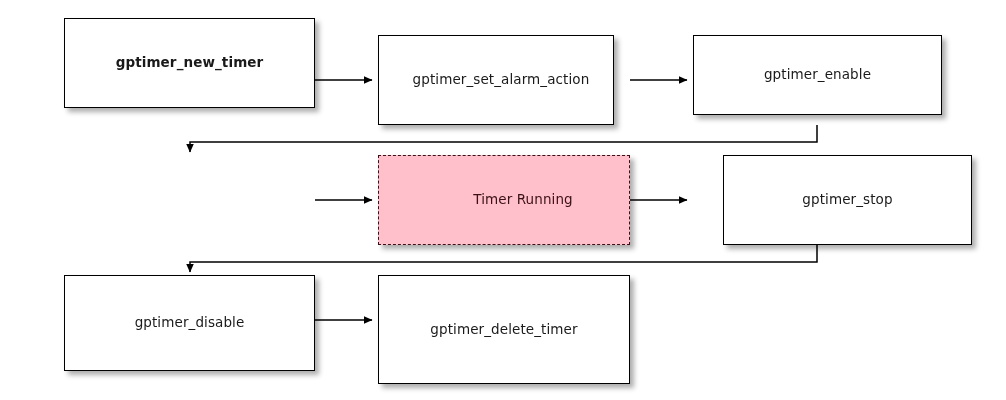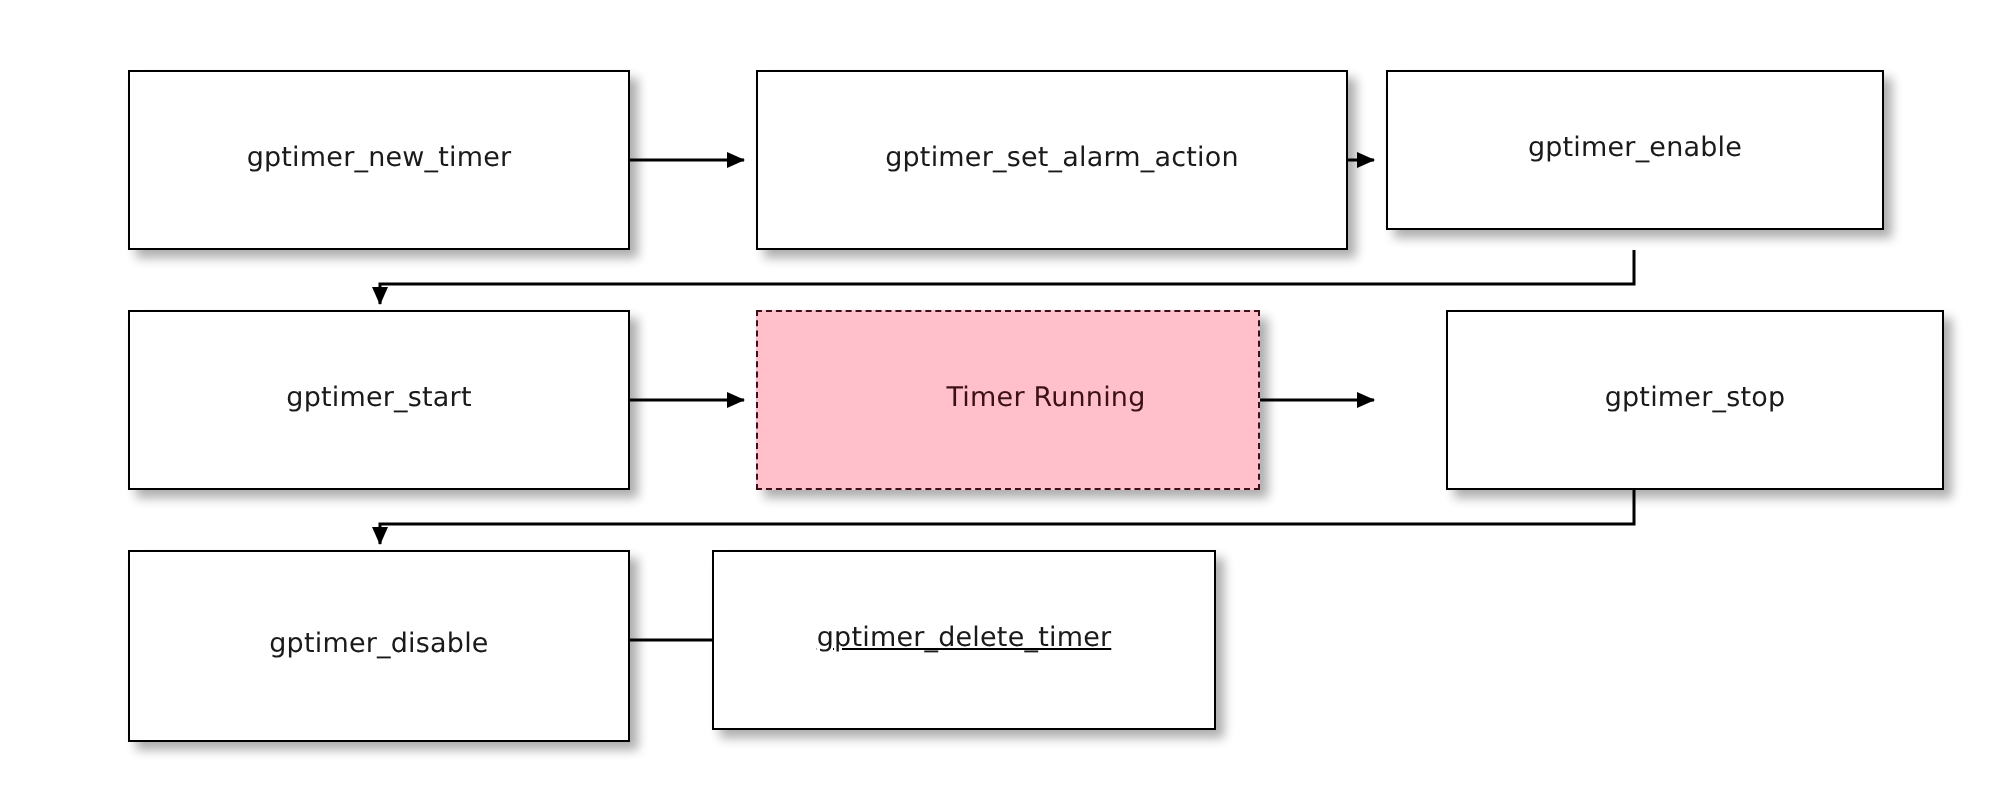--- a/index.html
+++ b/index.html
@@ -88,45 +88,42 @@
 
     <g>
       <path d="M817,245 L817,262 L190,262 L190,272" stroke="#000000" stroke-width="1.5" fill="none" marker-end="url(#arrowhead)"></path>
     </g>
 
     <g>
       <path d="M315,320 L372,320" stroke="#000000" stroke-width="1.5" fill="none" marker-end="url(#arrowhead)"></path>
     </g>
   </svg>
 
-  <div class="node" style="left:64px; top:35px; width:251px; height:90px;">
+  <div class="node" style="left:64px; top:18px; width:251px; height:90px;font-weight:bold;">
     <span class="node-label">gptimer_new_timer</span>
   </div>
 
-  <div class="node" style="left:378px; top:35px; width:296px; height:90px;padding-left:10px;">
+  <div class="node" style="left:378px; top:35px; width:236px; height:90px;padding-left:10px;">
     <span class="node-label">gptimer_set_alarm_action</span>
   </div>
 
   <div class="node" style="left:693px; top:35px; width:249px; height:80px;">
     <span class="node-label">gptimer_enable</span>
   </div>
 
-  <div class="node" style="left:64px; top:155px; width:251px; height:90px;">
-    <span class="node-label">gptimer_start</span>
-  </div>
 
   <div class="node running" style="left:378px; top:155px; width:252px; height:90px;padding-left:38px;">
     <span class="node-label">Timer Running</span>
   </div>
 
   <div class="node" style="left:723px; top:155px; width:249px; height:90px;">
     <span class="node-label">gptimer_stop</span>
   </div>
 
   <div class="node" style="left:64px; top:275px; width:251px; height:96px;align-items:center;">
     <span class="node-label">gptimer_disable</span>
   </div>
 
-  <div class="node" style="left:356px; top:275px; width:252px; height:90px;text-decoration:underline;">
+  <div class="node" style="left:378px; top:275px; width:252px; height:109px;">
     <span class="node-label">gptimer_delete_timer</span>
   </div>
 
 </div>
 
 </body></html>

